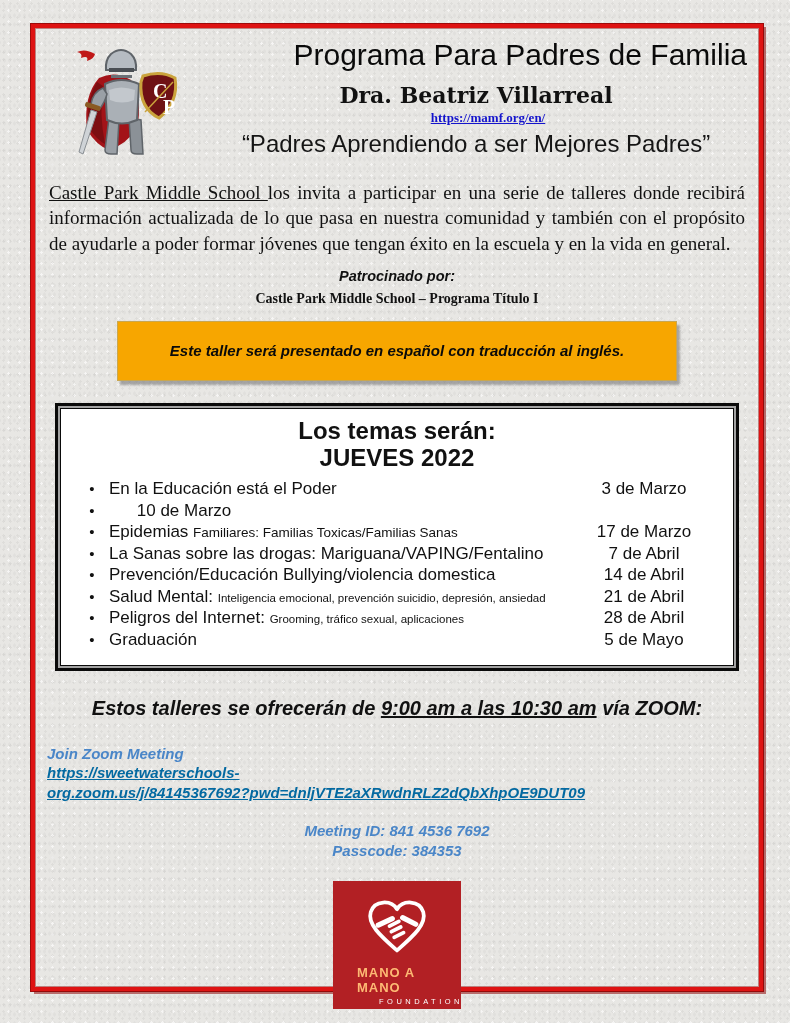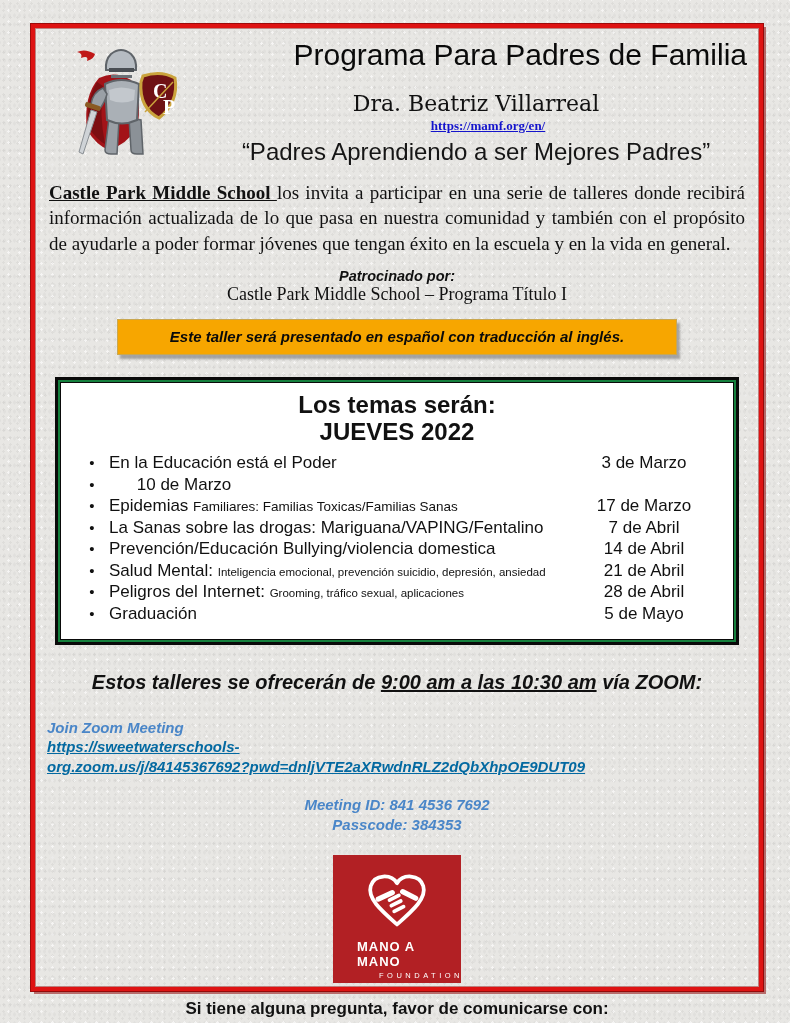--- a/index.html
+++ b/index.html
@@ -22,43 +22,43 @@
     border:4px solid #de1313;
     box-shadow:3px 3px 0 rgba(140,8,8,0.55), 0 0 0 1px #9e0b0b, inset 0 0 0 1px rgba(140,8,8,0.45);
     padding:8px 12px 0 12px;
   }
 
   
   .header { display:flex; align-items:flex-start; }
   .knight { width:158px; flex:0 0 158px; margin-top:4px; }
   .header-text { flex:1; text-align:center; padding-top:2px; }
   .title { font-size:30px; letter-spacing:0; color:#0a0a0a;text-align:right; }
-  .presenter { font-family:"DejaVu Serif", serif; font-weight:normal; font-size:22px; margin-top:19px; }
+  .presenter { font-family:"DejaVu Serif", serif; font-weight:bold; font-size:22px; margin-top:10px; }
   .mamf-link { font-family:"Liberation Serif", serif; font-weight:bold; font-size:13px;
     color:#1414cc; text-decoration:underline; display:inline-block; margin-top:2px;padding-left:24px; }
   .subtitle { font-size:24px; margin-top:4px; color:#151515; }
 
   
   .intro { font-family:"Liberation Serif", serif; font-size:19px; line-height:1.33;
     text-align:justify; margin:14px 2px 0 2px; }
-  .intro .lead { font-weight:bold; text-decoration:underline; }
+  .intro .lead { font-weight:normal; text-decoration:underline; }
 
   
   .sponsor { text-align:center; margin-top:12px; }
   .sponsor-label { font-size:14.5px; font-weight:bold; font-style:italic; }
-  .sponsor-name { font-family:"Liberation Serif", serif; font-size:18px; font-weight:normal; margin-top:0; }
+  .sponsor-name { font-family:"Liberation Serif", serif; font-size:14px; font-weight:bold; margin-top:7px; }
 
   
   .banner { width:560px; margin:14px auto 0 auto; background:#f7a600;
     border:1px solid #c9a750; box-shadow:3px 4px 2px rgba(110,110,110,0.55);
-    padding:8px 10px; text-align:center; }
+    padding:20px 10px; text-align:center; }
   .banner span { font-size:15px; font-weight:bold; font-style:italic; color:#0a0a0a; }
 
   
-  .topics-outer { width:684px; margin:22px auto 0 auto; border:3px solid #0a0a0a; padding:2px; background:#15803d; }
+  .topics-outer { width:684px; margin:22px auto 0 auto; border:3px solid #0a0a0a; padding:2px; background:#a3a3a3; }
   .topics-inner { border:1px solid #0a0a0a; padding:8px 14px 14px 14px; background:#fff; }
   .topics-h1, .topics-h2 { text-align:center; font-size:24px; font-weight:bold; line-height:1.15; }
   .topic-list { margin-top:6px; }
   .topic-row { display:flex; align-items:baseline; font-size:17px; line-height:1.27; }
   .bullet { flex:0 0 34px; text-align:center; font-size:15px; }
   .topic-label { flex:1; white-space:nowrap; overflow:hidden; }
   .topic-small { font-size:13.5px;margin-top:16px; }
   .topic-xsmall { font-size:11.5px; }
   .topic-date { flex:0 0 150px; text-align:center; }
 
@@ -70,21 +70,21 @@
   .zoom-block { text-align:left; margin-top:24px; font-weight:bold; font-style:italic; font-size:15px; line-height:1.32; }
   .zoom-join { color:#4a86c8; }
   .zoom-url { color:#0369a1; text-decoration:underline; display:block; }
   .zoom-meta { text-align:center; font-weight:bold; font-style:italic; font-size:15px; line-height:1.32;
     color:#4a86c8; margin-top:18px; }
 
   
   .mano { width:128px; height:128px; background:#b22024; margin:20px auto 0 auto;
     display:flex; flex-direction:column; align-items:center; }
   .mano svg { margin-top:16px; }
-  .mano-name { color:#ffffff; font-weight:bold; font-size:13px; letter-spacing:1px; margin-top:8px;padding-left:24px; }
+  .mano-name { color:#fdba74; font-weight:bold; font-size:13px; letter-spacing:1px; margin-top:8px;padding-left:24px; }
   .mano-sub { color:#fff; font-size:7.5px; letter-spacing:3.5px; margin-top:2px;padding-left:48px; }
 
   
   .contact { text-align:center; margin-top:16px; line-height:1.22; }
   .contact-heading { font-size:17px; font-weight:bold; }
   .contact-line { font-size:15px; margin-top:1px; }
   .contact-line a, .email-link { color:#1313d6; text-decoration:underline; cursor:pointer; }
 </style>
 </head>
 <body>

